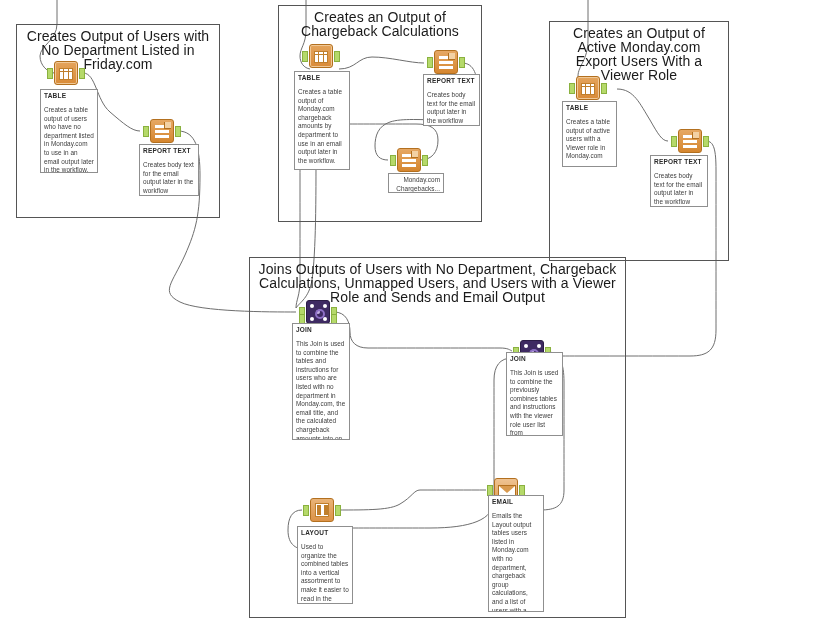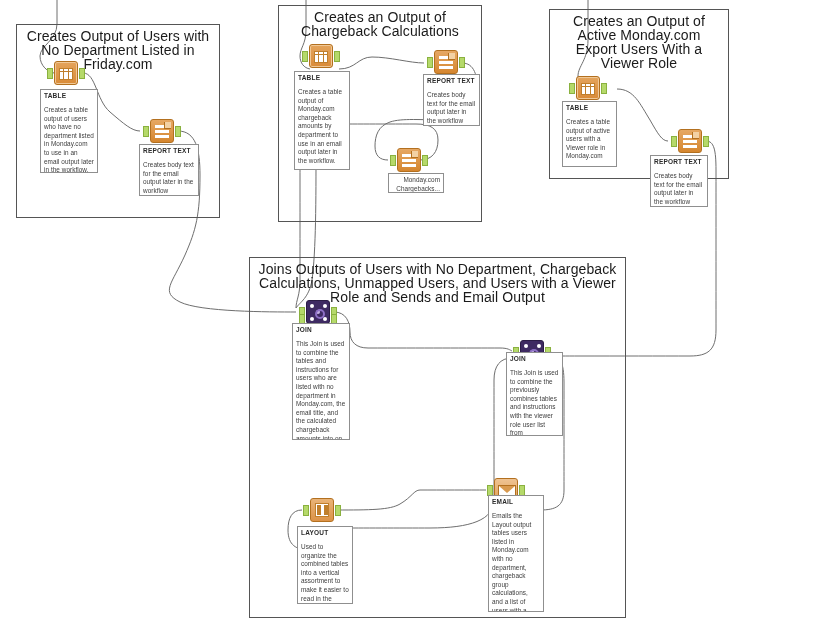--- a/index.html
+++ b/index.html
@@ -300,21 +300,21 @@
 
   <div class="node" style="left:390px; top:148px;">
     <span class="anchor in"></span>
     <span class="glyph ico-report"></span>
     <span class="anchor out"></span>
   </div>
   <div class="note plain" style="left:388px; top:173px; width:56px; height:20px; text-align:right;">
     <div class="note-body">Monday.com Chargebacks...</div>
   </div>
 
-  <div class="container-box" style="left:549px; top:9px; width:180px; height:170px;">
+  <div class="container-box" style="left:549px; top:21px; width:180px; height:240px;">
     <div class="container-title">Creates an Output of Active Monday.com Export Users With a Viewer Role</div>
   </div>
 
   <div class="node" style="left:569px; top:76px;">
     <span class="anchor in"></span>
     <span class="glyph ico-table"></span>
     <span class="anchor out"></span>
   </div>
   <div class="note" style="left:562px; top:101px; width:55px; height:66px;">
     <div class="note-title">TABLE</div>

